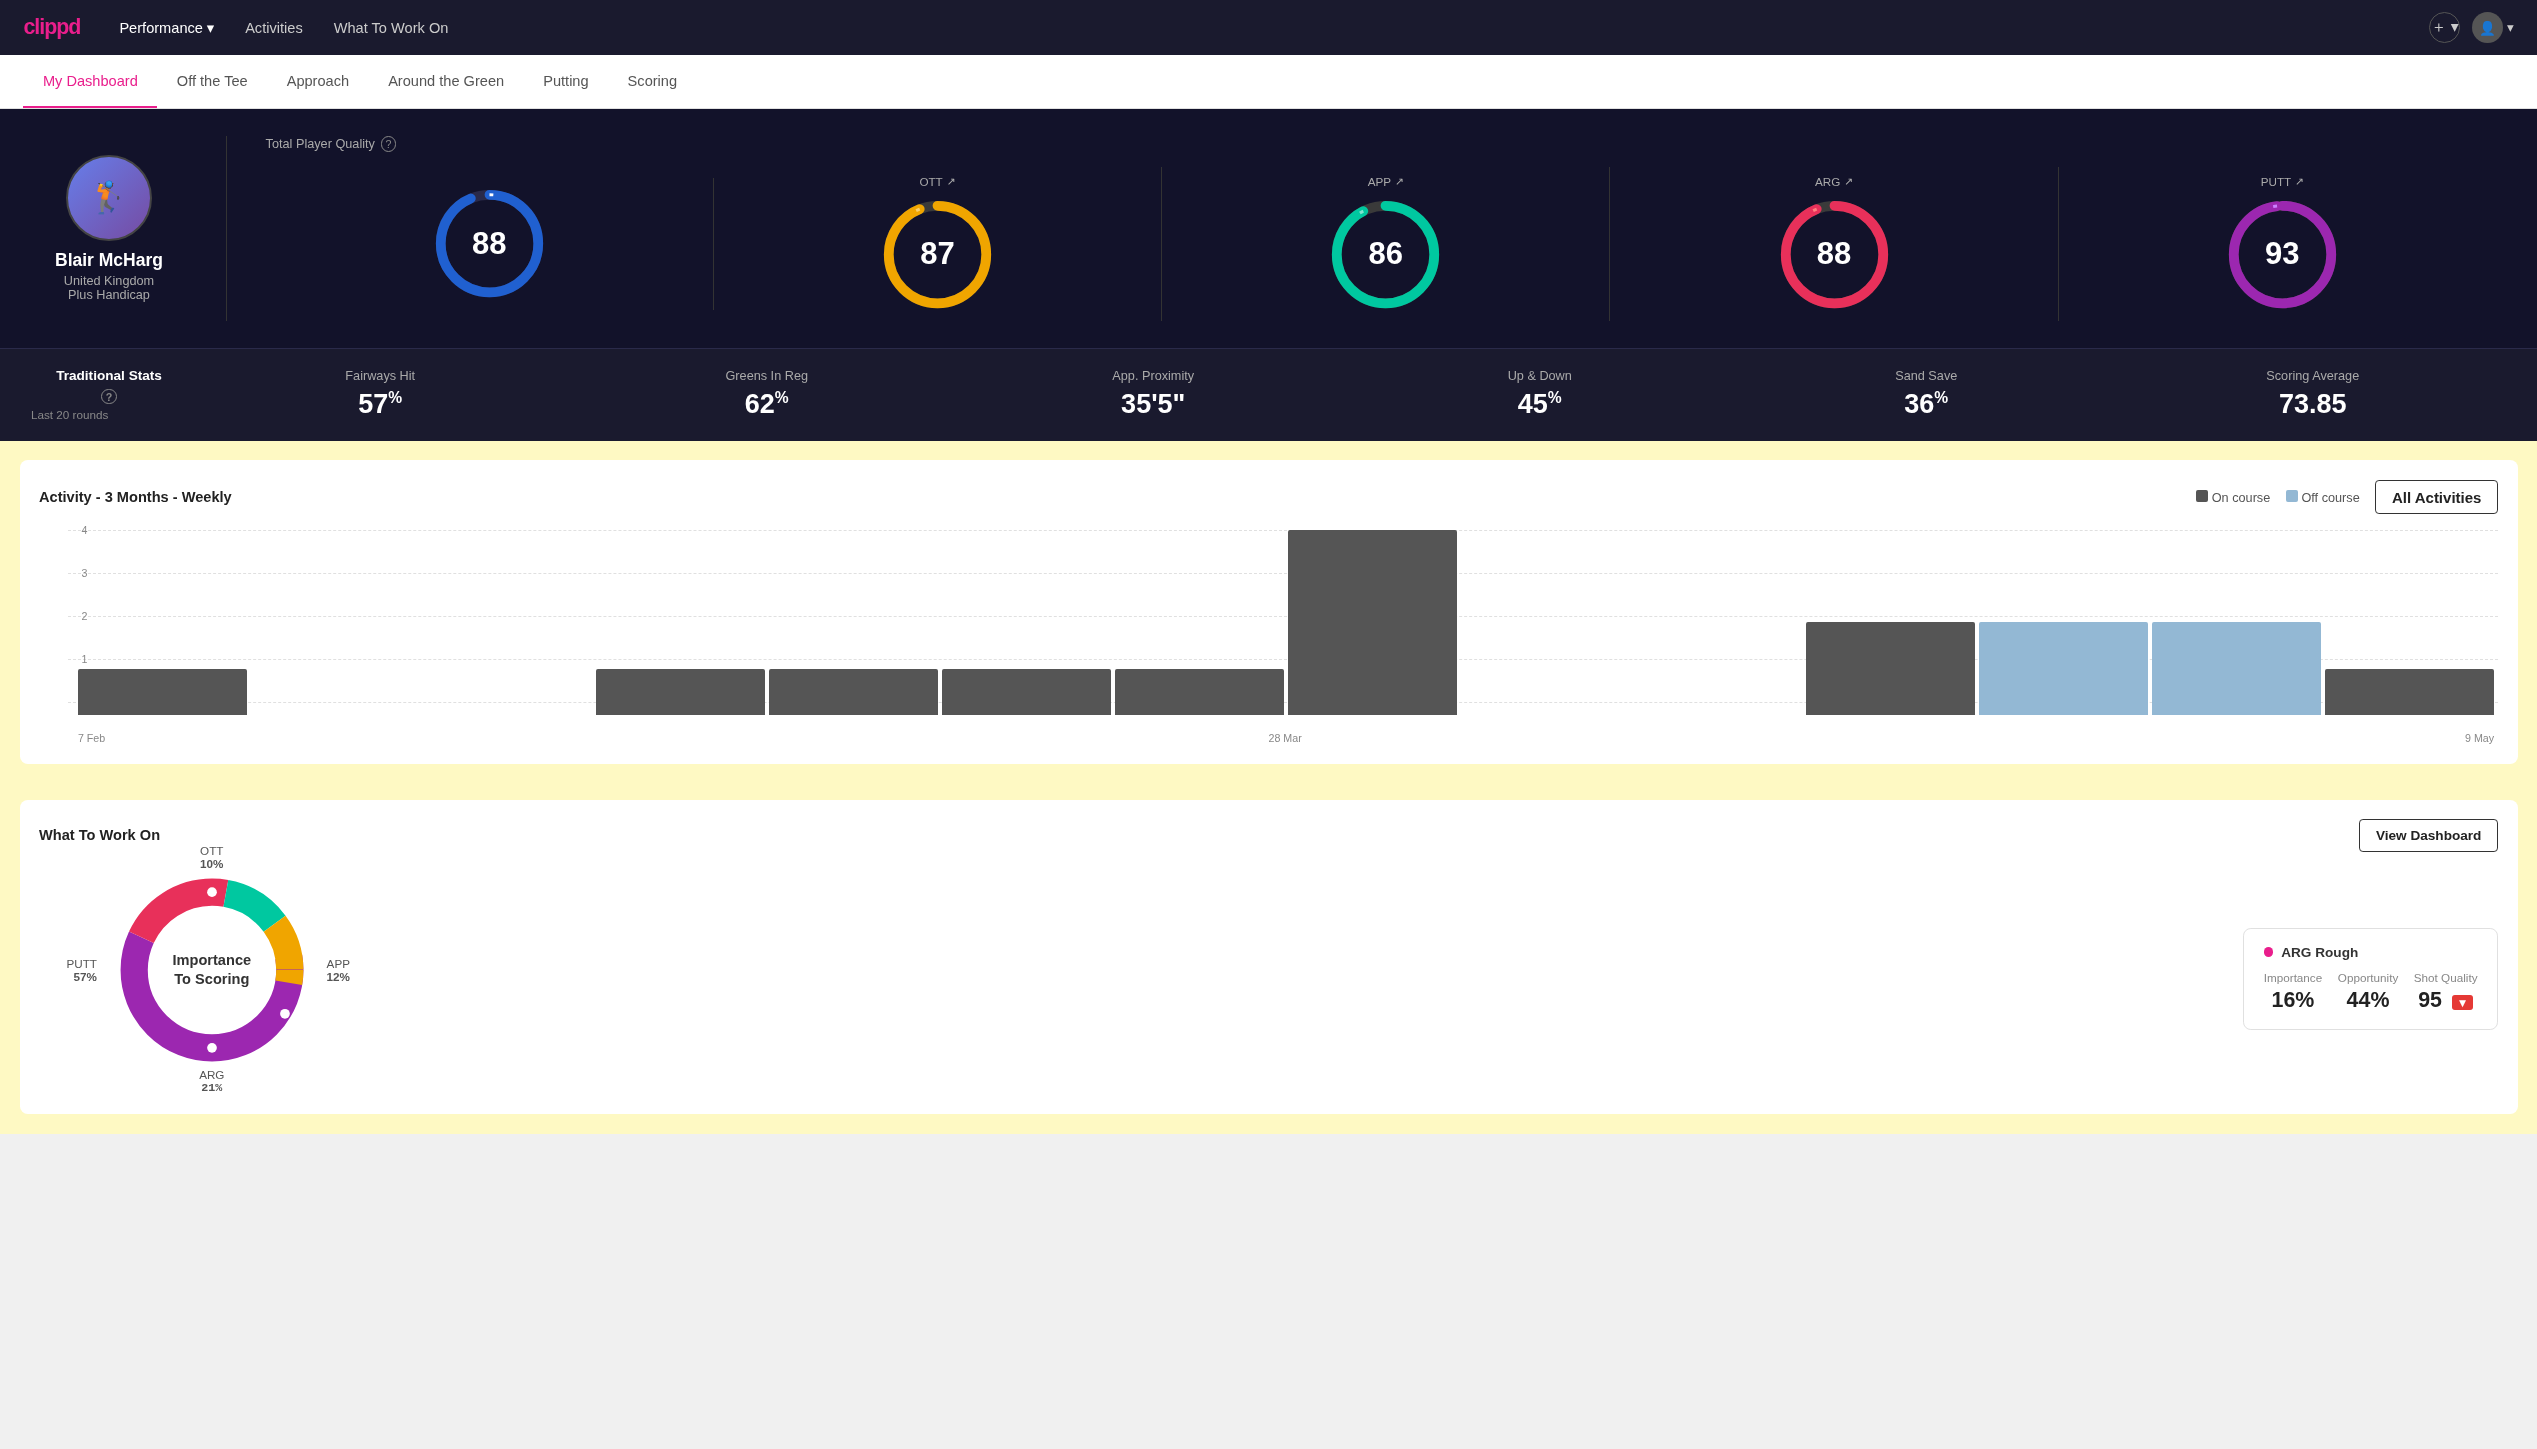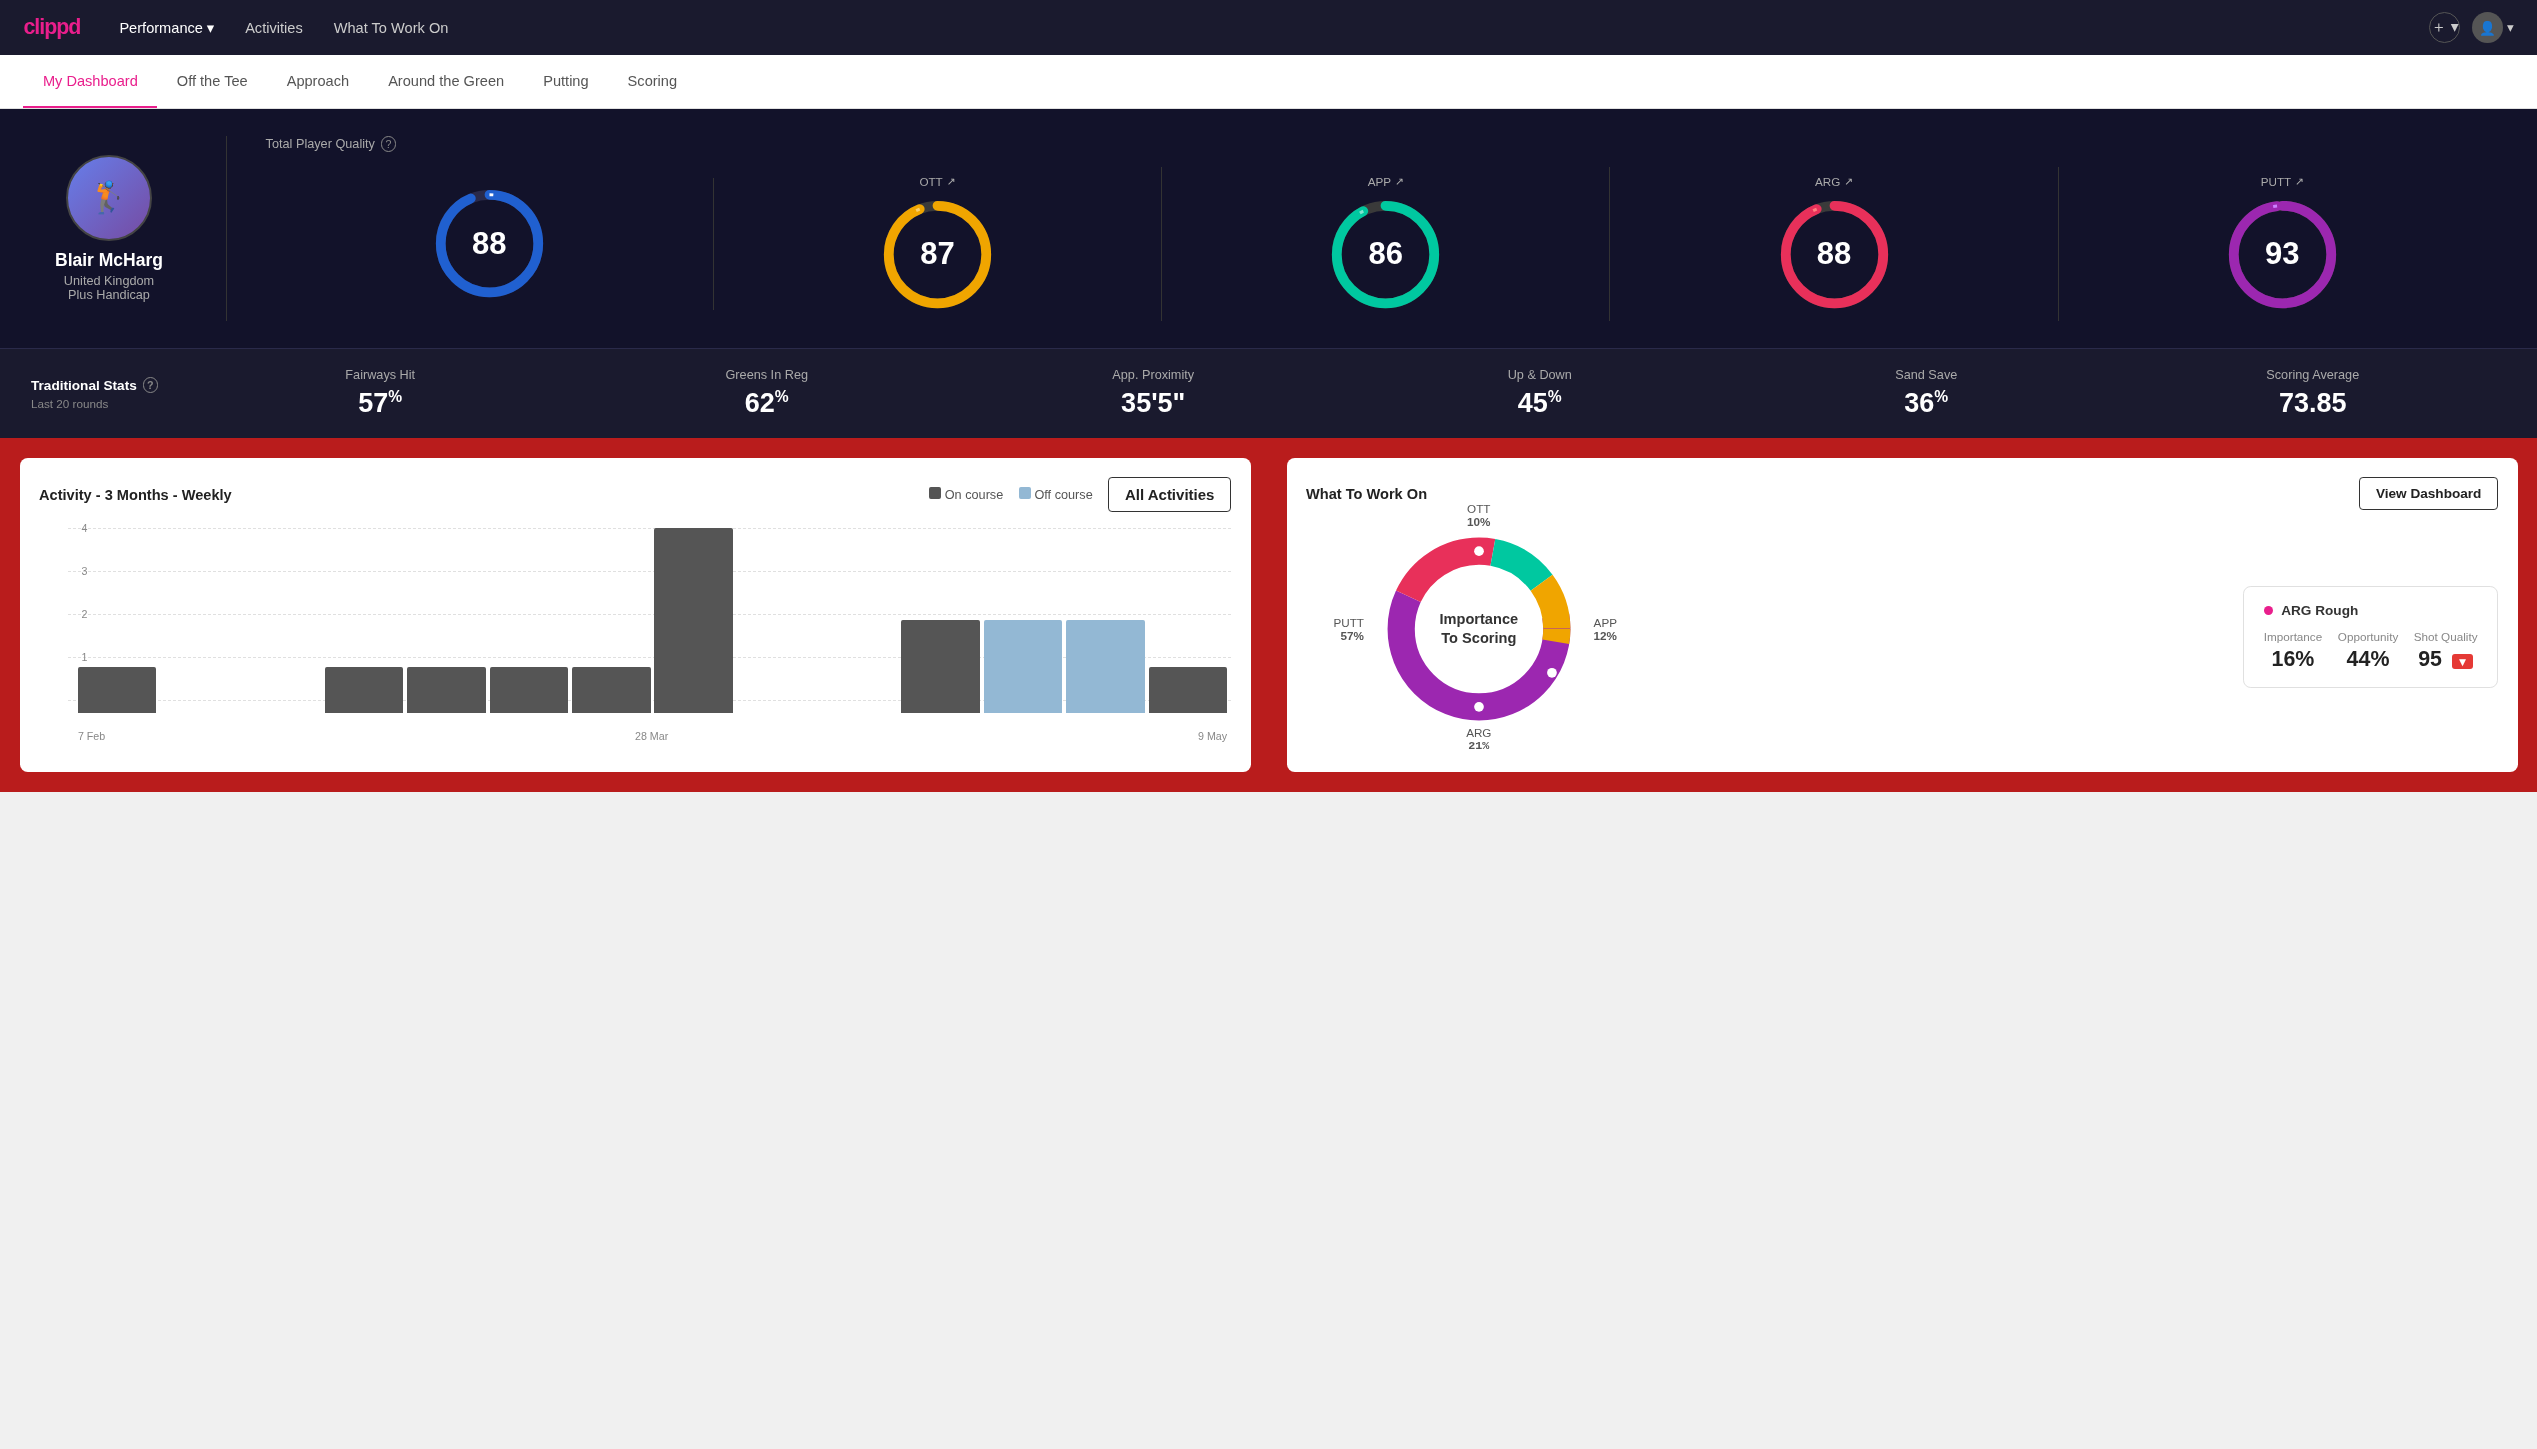--- a/index.html
+++ b/index.html
@@ -153,33 +153,34 @@
     
     .stats-section {
       background: #1a1a2e;
       padding: 19.5px 31px;
       display: flex;
       align-items: center;
       gap: 0;
       border-top: 1px solid #2a2a4a;
     }
     .stats-label { min-width: 156px; }
-    .stats-label .title { font-size: 13.6px; font-weight: 700; color: #fff; display: flex; align-items: center; gap: 5.8px; }
+    .stats-label .title { font-size: 13.6px; font-weight: 700; color: #fff; display: flex; align-items: center; gap: 5.8px; flex-direction: column; }
     .stats-label .subtitle { font-size: 11.7px; color: #888; margin-top: 3.9px; }
     .stat-item { flex: 1; text-align: center; }
     .stat-name { font-size: 12.7px; color: #aaa; margin-bottom: 5.8px; }
     .stat-value { font-size: 27px; font-weight: 700; color: #fff; }
     .stat-value sup { font-size: 15.6px; }
 
     
     .cards-row {
       display: flex;
       gap: 36px;
       padding: 19.5px 19.5px;
-      background: #b91c1c;
+      background: #fef9c3;
+      flex-direction: column;
     }
     .card {
       background: #fff;
       border-radius: 7.8px;
       padding: 19.5px;
       flex: 1;
       color: #222;
     }
 
     

